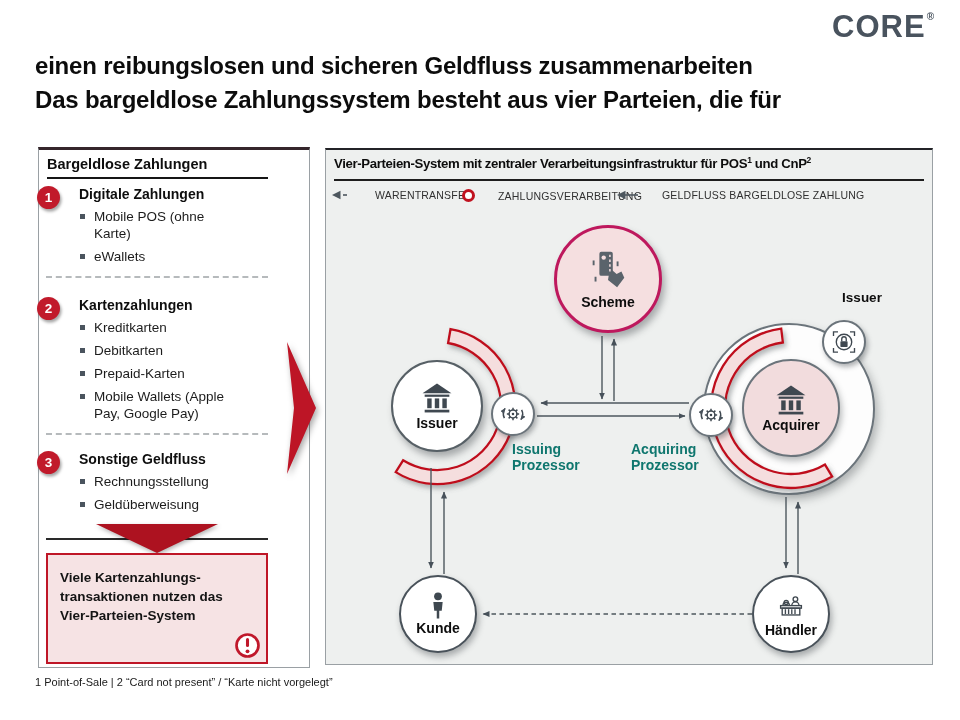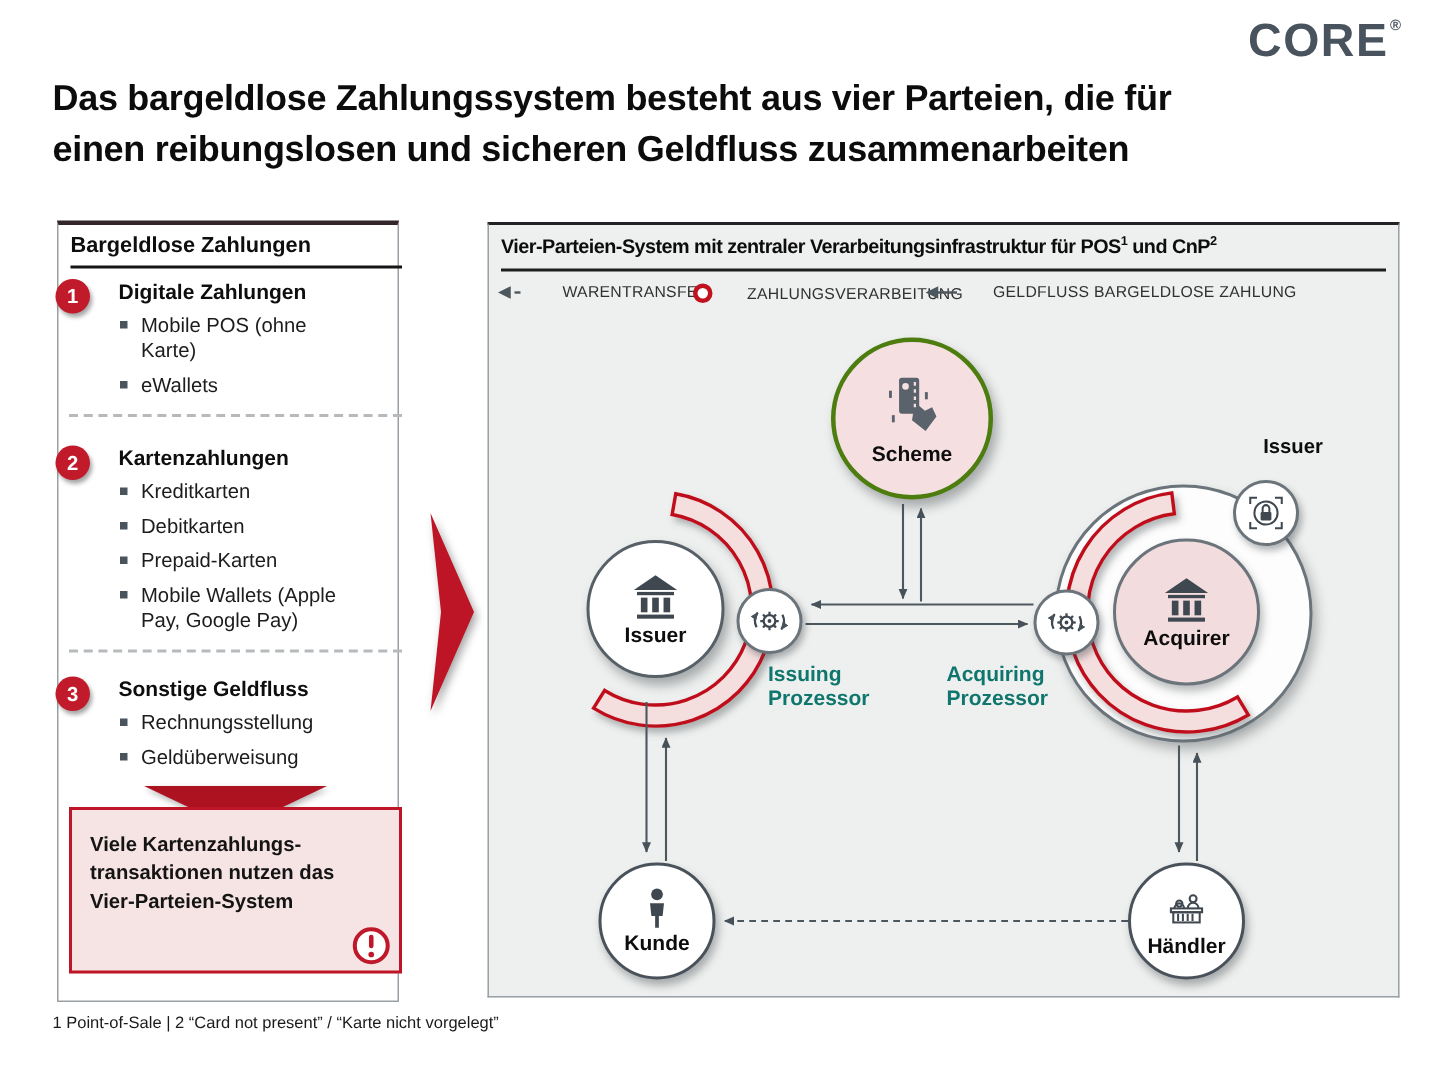--- a/index.html
+++ b/index.html
@@ -1,49 +1,49 @@
 <!DOCTYPE html>
 <html><head>
 <meta charset="utf-8">
 <style>
   html,body{margin:0;padding:0;background:#fff;}
   .slide{position:relative;width:960px;height:720px;background:#ffffff;font-family:"Liberation Sans",sans-serif;overflow:hidden;}
   .logo{position:absolute;top:11px;right:25px;font-size:31px;font-weight:bold;color:#49535e;letter-spacing:1px;line-height:1;}
   .logo sup{font-size:10px;vertical-align:17px;margin-left:1px;}
   .main-title{position:absolute;left:35px;top:49px;width:895px;font-size:24px;font-weight:bold;color:#0c0c0c;line-height:1.40;letter-spacing:-0.2px;}
   
-  .sidebar{position:absolute;left:38px;top:147px;width:228px;height:521px;background:#fff;border:1px solid #9aa0a4;border-top:3px solid #35262b;box-sizing:border-box;}
+  .sidebar{position:absolute;left:38px;top:147px;width:272px;height:521px;background:#fff;border:1px solid #9aa0a4;border-top:3px solid #35262b;box-sizing:border-box;}
   .sb-header{position:absolute;left:8px;top:6px;width:221px;font-size:14.5px;font-weight:bold;color:#0e0e0e;padding-bottom:5px;border-bottom:2px solid #151515;}
   .group{position:absolute;left:0;width:230px;}
   .g1{top:36px;}.g2{top:147px;}.g3{top:301px;}
   .gnum{position:absolute;left:-2px;top:0px;width:23px;height:23px;border-radius:50%;background:#c11a2b;color:#fff;font-size:13.5px;font-weight:bold;text-align:center;line-height:23px;box-shadow:1.5px 2.5px 3px rgba(0,0,0,.35);}
   .gtitle{margin-left:40px;font-size:14px;font-weight:bold;color:#0e0e0e;}
   ul.blist{list-style:none;margin:6px 0 0 40px;padding:0;width:152px;}
   ul.blist li{display:flex;margin-bottom:6px;font-size:13.5px;line-height:17px;color:#1c1c1c;}
   .sq{flex:0 0 5px;width:5px;height:5px;background:#4a545e;margin:6px 9px 0 1px;}
   .divider{position:absolute;left:7px;width:222px;border-top:2px dashed #b6babc;}
   .d1{top:126px;}.d2{top:283px;}
   .sb-line{position:absolute;left:7px;top:388px;width:222px;border-top:2px solid #2a2a2a;}
   .down-arrow{position:absolute;left:57px;top:374px;}
-  .callout{position:absolute;left:7px;top:388px;width:222px;height:111px;background:#f6e3e4;border:2px solid #bf1627;box-sizing:border-box;padding:13px 38px 0 12px;font-size:13.5px;font-weight:bold;color:#141414;line-height:19px;}
+  .callout{position:absolute;left:7px;top:403px;width:222px;height:111px;background:#f6e3e4;border:2px solid #bf1627;box-sizing:border-box;padding:13px 38px 0 12px;font-size:13.5px;font-weight:bold;color:#141414;line-height:19px;}
   .excl{position:absolute;right:5px;bottom:3px;}
   .chevron{position:absolute;left:283px;top:339px;}
   
   .diagram{position:absolute;left:325px;top:148px;width:608px;height:517px;background:#eef0ef;border:1px solid #9aa0a4;border-top:2.5px solid #232327;box-sizing:border-box;}
   .d-title{position:absolute;left:8px;top:5px;width:592px;font-size:13.2px;font-weight:bold;color:#0d0d0d;letter-spacing:-0.35px;white-space:nowrap;}
   .d-title sup{font-size:8.5px;}
   .d-underline{position:absolute;left:8px;top:29px;width:590px;border-top:2px solid #1d1d1d;}
   .legend-item{position:absolute;top:39px;display:flex;align-items:center;gap:23px;font-size:10.5px;color:#303030;letter-spacing:0.2px;white-space:nowrap;}
   .li1{left:6px;}.li2{left:136px;}.li3{left:291px;}
   .ring{width:7px;height:7px;border:3.2px solid #c0121f;border-radius:50%;background:#fff;}
   .net{position:absolute;left:0;top:0;z-index:2;}
   .biggate{position:absolute;left:377px;top:173px;width:172px;height:172px;border-radius:50%;background:#fdfdfd;border:2px solid #6b747b;z-index:1;box-sizing:border-box;box-shadow:3px 5px 8px rgba(60,65,70,.35);}
   .node{position:absolute;border-radius:50%;display:flex;flex-direction:column;align-items:center;justify-content:center;z-index:3;box-sizing:border-box;}
   .nlabel{font-size:14px;font-weight:bold;color:#0d0d0d;}
-  .scheme{left:228px;top:75px;width:108px;height:108px;background:#f5dfe0;border:3px solid #4d7c0f;box-shadow:3px 5px 7px rgba(60,65,70,.40);}
+  .scheme{left:228px;top:75px;width:108px;height:108px;background:#f5dfe0;border:3px solid #be185d;box-shadow:3px 5px 7px rgba(60,65,70,.40);}
   .issuer{left:65px;top:210px;width:92px;height:92px;background:#fff;border:2.5px solid #576066;box-shadow:3px 5px 7px rgba(60,65,70,.40);}
   .acquirer{left:416px;top:209px;width:98px;height:98px;background:#f2dcdd;border:2px solid #6b747b;box-shadow:2px 4px 6px rgba(60,65,70,.35);}
   .proc{width:44px;height:44px;background:#fff;border:2px solid #6b747b;box-shadow:2px 3px 5px rgba(60,65,70,.4);}
   .iproc{left:165px;top:242px;}.aproc{left:363px;top:243px;}
   .gatewaynode{left:496px;top:170px;width:44px;height:44px;background:#fff;border:2px solid #6b747b;box-shadow:2px 3px 5px rgba(60,65,70,.4);}
   .kunde{left:73px;top:425px;width:78px;height:78px;background:#fff;border:2.5px solid #49525a;box-shadow:2px 4px 6px rgba(60,65,70,.4);}
   .haendler{left:426px;top:425px;width:78px;height:78px;background:#fff;border:2.5px solid #49525a;box-shadow:2px 4px 6px rgba(60,65,70,.4);}
   .plabel{position:absolute;font-size:14px;font-weight:bold;color:#0f766e;line-height:16px;z-index:4;}
   .iplabel{left:186px;top:291px;width:80px;}
   .aplabel{left:305px;top:291px;width:85px;}
@@ -51,22 +51,22 @@
   .footnote{position:absolute;left:35px;top:676px;font-size:11px;color:#1a1a1a;}
 </style>
 </head>
 <body>
 
 <div class="slide">
 
   <div class="logo"><span>CORE</span><sup>®</sup></div>
 
   <div class="main-title">
+    <div>einen reibungslosen und sicheren Geldfluss zusammenarbeiten</div>
     <div>Das bargeldlose Zahlungssystem besteht aus vier Parteien, die für</div>
-    <div>einen reibungslosen und sicheren Geldfluss zusammenarbeiten</div>
   </div>
 
   <div class="sidebar">
     <div class="sb-header">Bargeldlose Zahlungen</div>
 
     <div class="group g1">
       <div class="gnum">1</div>
       <div class="gtitle">Digitale Zahlungen</div>
       <ul class="blist">
         <li>

